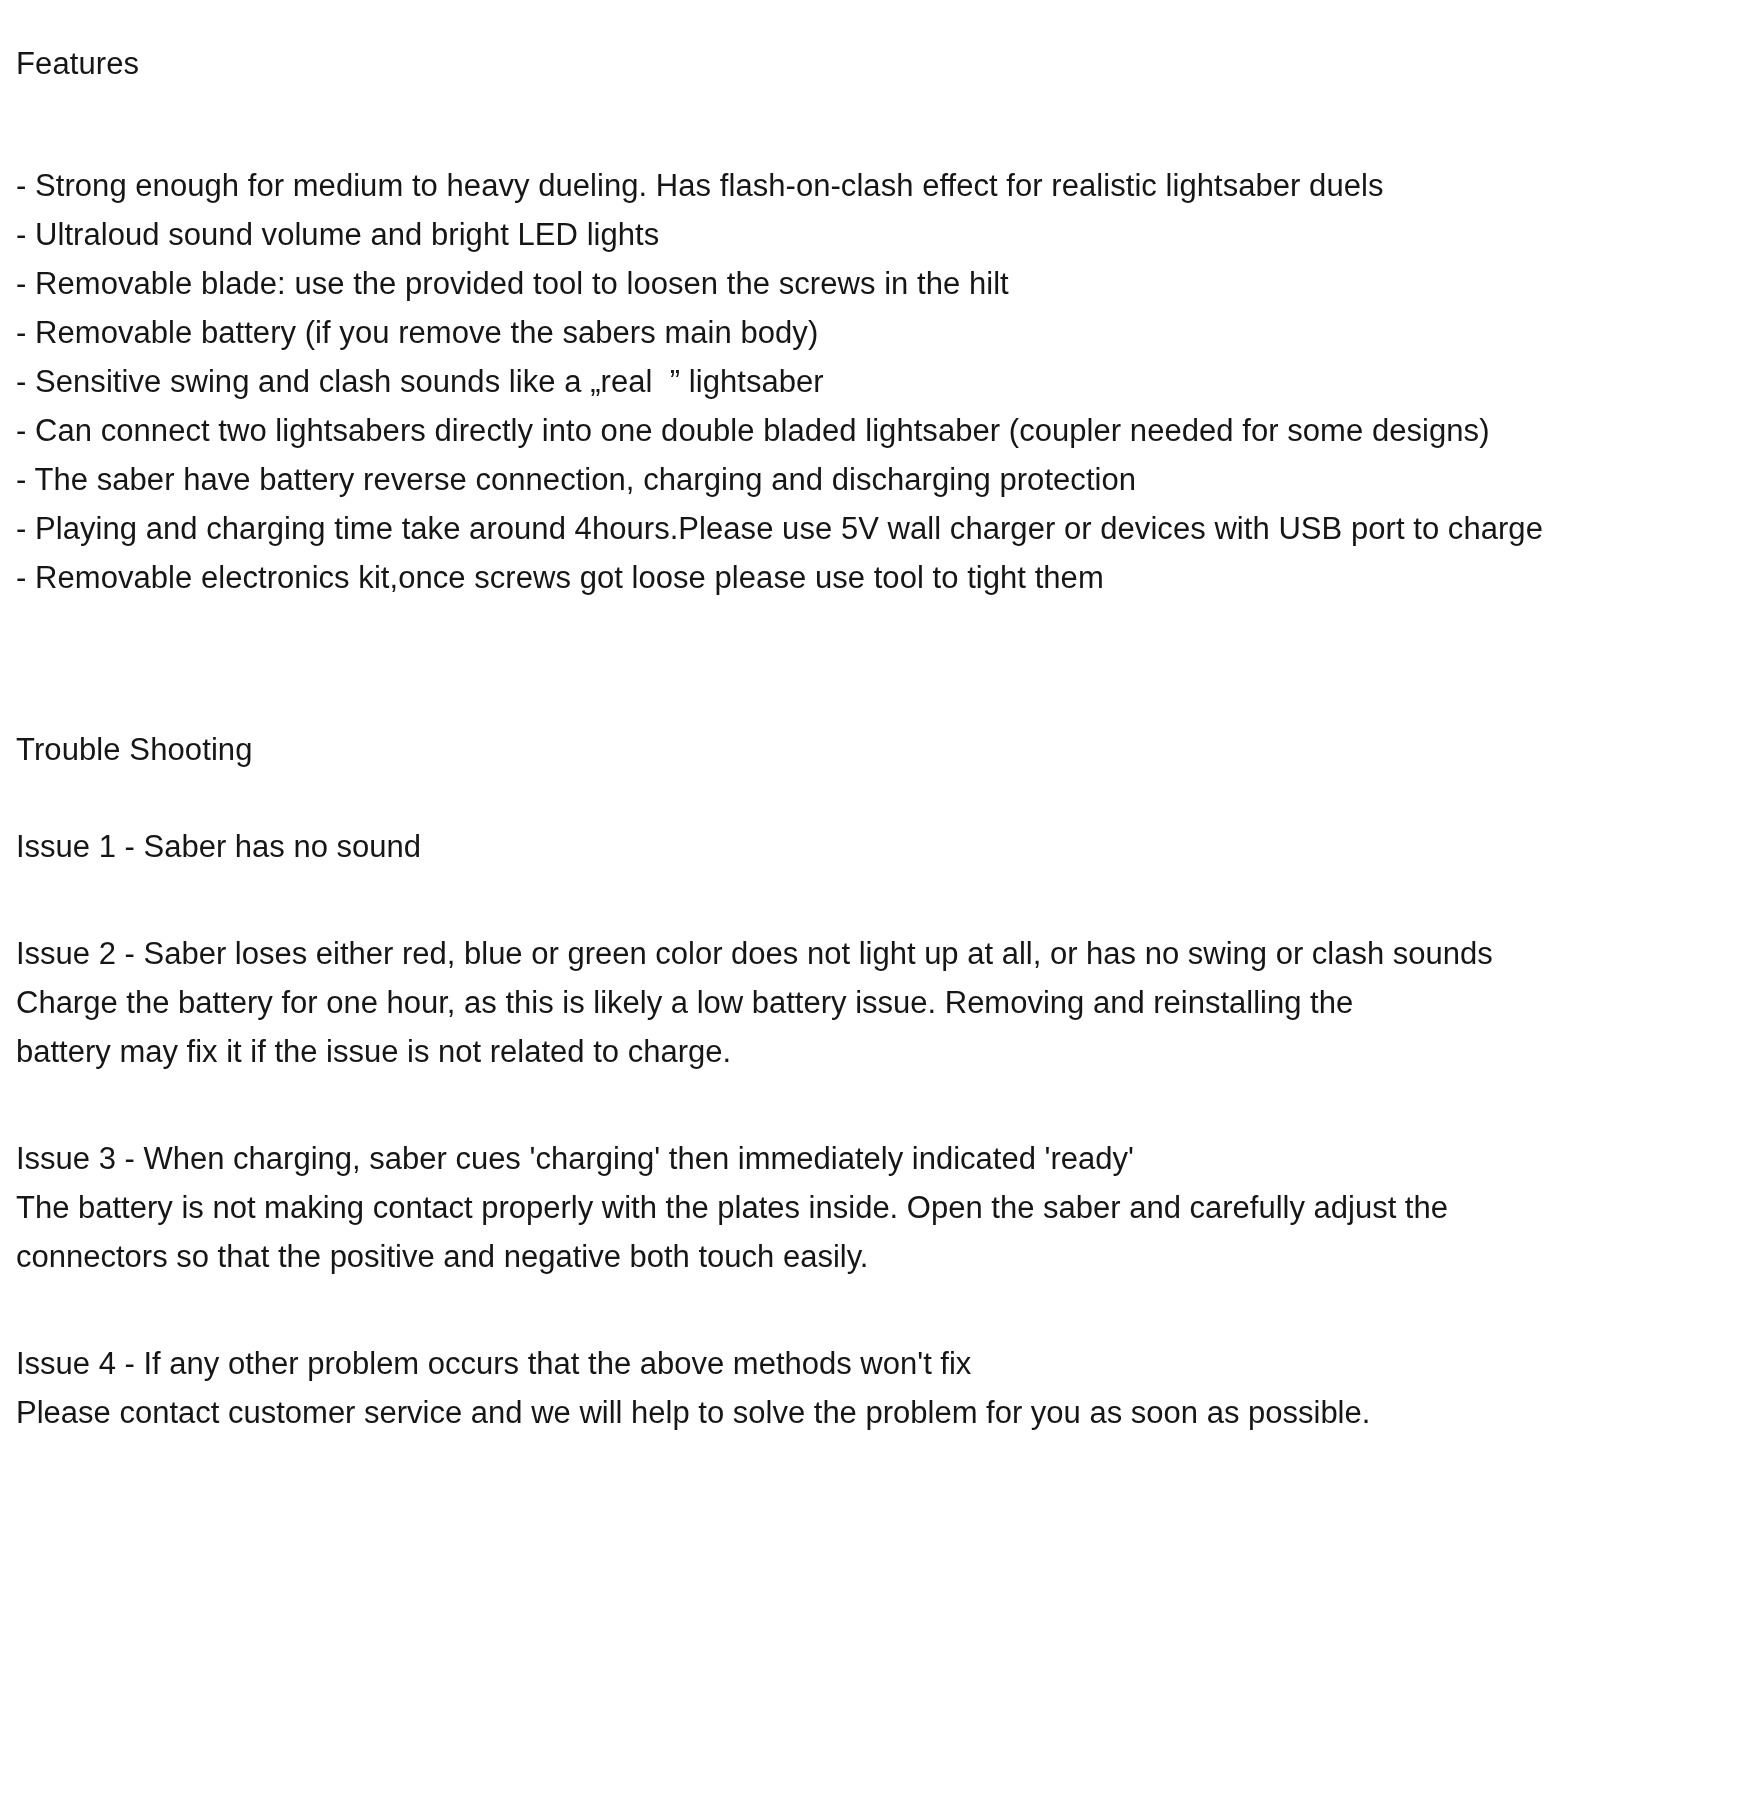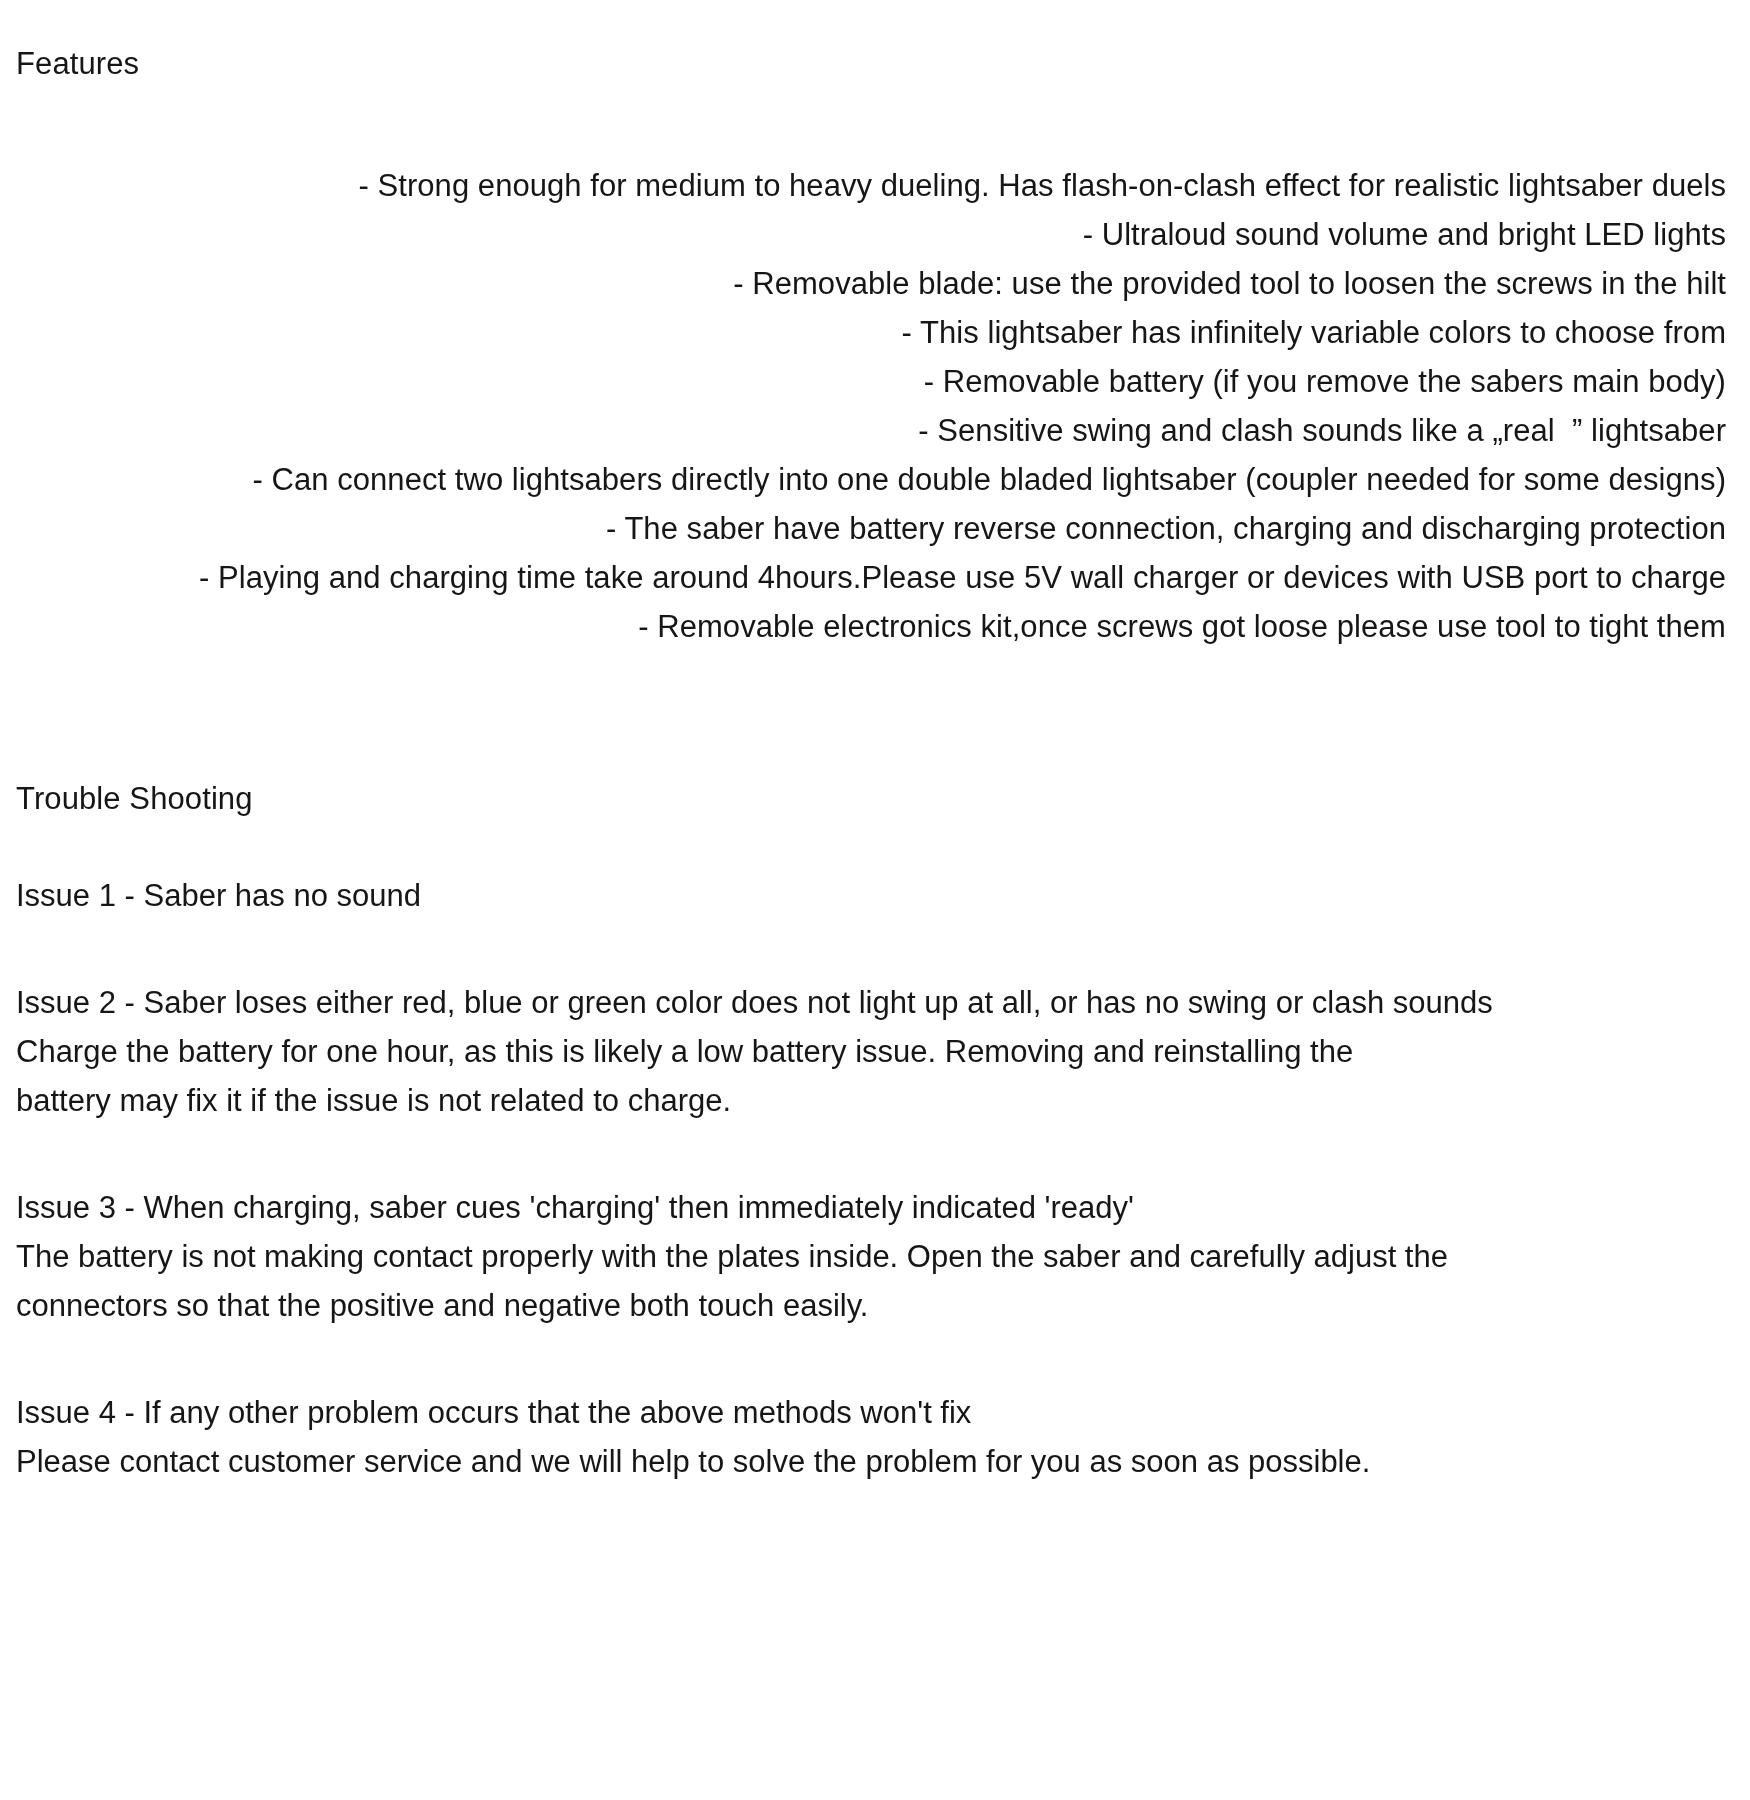--- a/index.html
+++ b/index.html
@@ -32,21 +32,20 @@
     white-space: pre;
   }
   .line {
     font-size: 31px;
     line-height: 49px;
     font-weight: 400;
     color: #161616;
     letter-spacing: 0.05px;
     white-space: pre;
     margin: 0;
-    text-align: right;
   }
   .spacer-xl { height: 77px; }
   .spacer-section { height: 128px; }
   .spacer-block { height: 58px; }
   .spacer-after-heading { height: 52px; }
   .features-list { margin: 0; padding: 0; list-style: none; }
   .issue-block { margin: 0; padding: 0; }
   .issue-title {
     font-size: 31px;
     line-height: 49px;
@@ -66,21 +65,20 @@
 <div class="page">
 
   <h1 class="section-heading">Features</h1>
 
   <div class="spacer-xl"></div>
 
   <ul class="features-list">
     <li class="line">- Strong enough for medium to heavy dueling. Has flash-on-clash effect for realistic lightsaber duels</li>
     <li class="line">- Ultraloud sound volume and bright LED lights</li>
     <li class="line">- Removable blade: use the provided tool to loosen the screws in the hilt</li>
-    <li class="line">- This lightsaber has infinitely variable colors to choose from</li>
     <li class="line">- Removable battery (if you remove the sabers main body)</li>
     <li class="line">- Sensitive swing and clash sounds like a „real  ” lightsaber</li>
     <li class="line">- Can connect two lightsabers directly into one double bladed lightsaber (coupler needed for some designs)</li>
     <li class="line">- The saber have battery reverse connection, charging and discharging protection</li>
     <li class="line">- Playing and charging time take around 4hours.Please use 5V wall charger or devices with USB port to charge</li>
     <li class="line">- Removable electronics kit,once screws got loose please use tool to tight them</li>
   </ul>
 
   <div class="spacer-section"></div>
 

